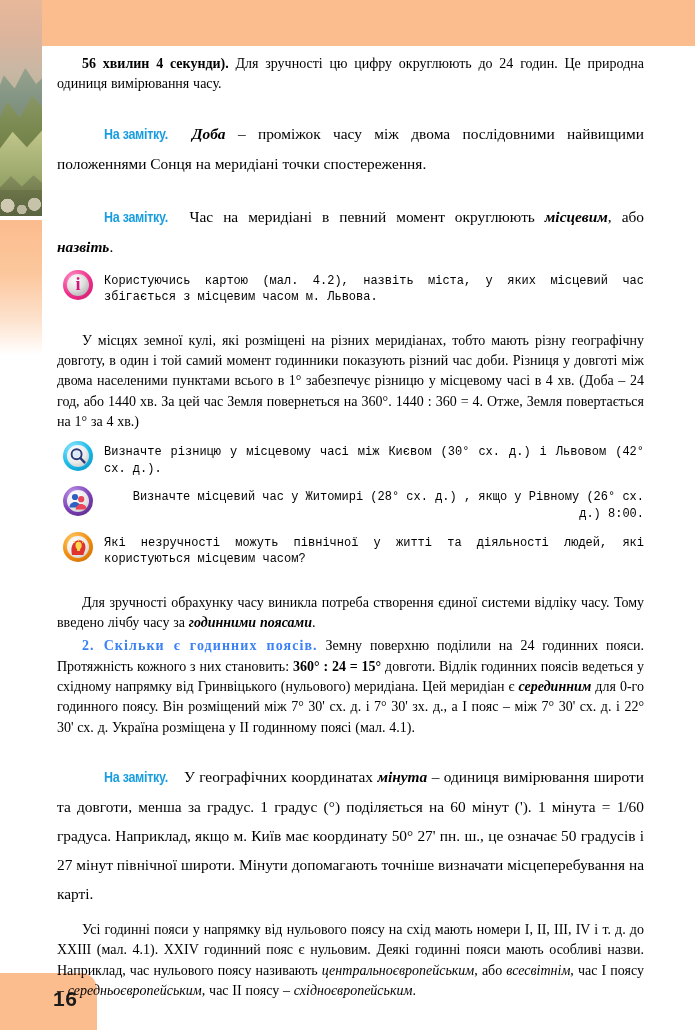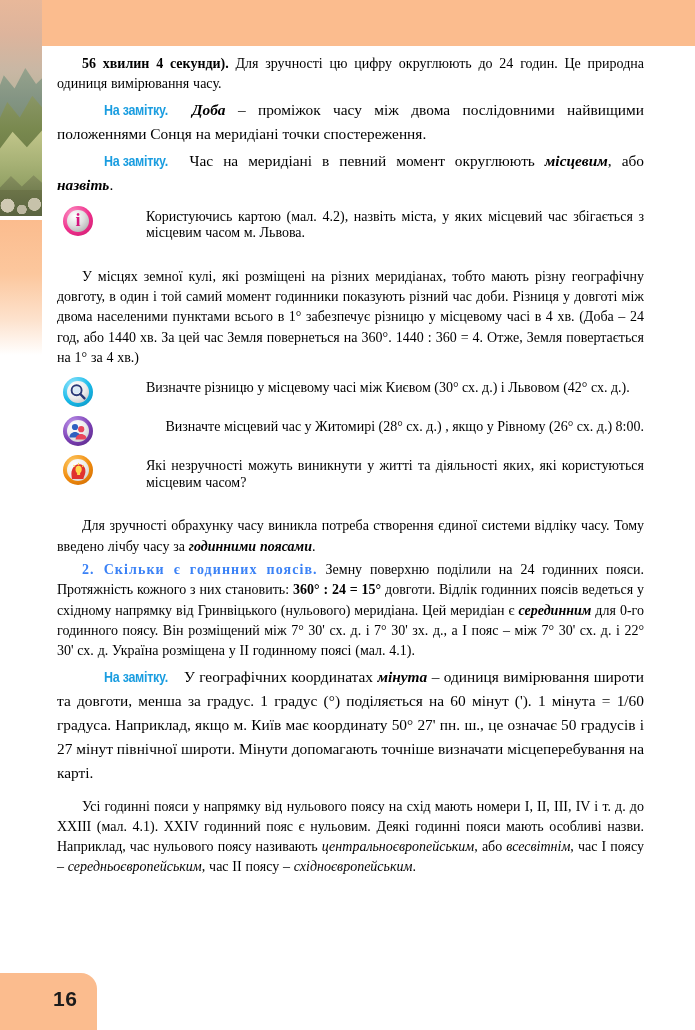--- a/index.html
+++ b/index.html
@@ -129,23 +129,23 @@
   }
   p.gap { margin-top: 12px; }
   p.gap-sm { margin-top: 25px; }
 
   b.bold { font-weight: 700; }
   i.it { font-style: italic; font-weight: 700; }
   i.itl { font-style: italic; }
 
   
   p.note {
-    margin: 3px 0 3px 0;
+    margin: 24px 0 3px 0;
     font-size: 15.4px;
-    line-height: 24px;
+    line-height: 29px;
     text-align: justify;
     text-indent: 25px;
   }
   .note-tag {
     font-family: "Liberation Sans Narrow", "Liberation Sans", "DejaVu Sans", sans-serif;
     font-weight: 700;
     font-size: 14.2px;
     color: #1a9de0;
     letter-spacing: -0.3px;
     transform: scaleX(.88);
@@ -161,27 +161,26 @@
   }
 
   
   .qrow {
     display: flex;
     align-items: flex-start;
     gap: 11px;
     margin: 9px 0 6px 6px;
   }
   .qrow .qtext {
-    font-family: Liberation Serif, serif;
-    font-size: 14px;
+    font-family: Liberation Mono, monospace;
+    font-size: 12px;
     line-height: 16.6px;
     text-align: justify;
     padding-top: 3px;
     width: 545px;
-    margin-left: 42px;
   }
   .qrow.wide .qtext { text-align: right; }
 
   .icon {
     position: relative;
     width: 30px;
     height: 30px;
     border-radius: 50%;
     flex: 0 0 30px;
     box-sizing: border-box;
@@ -299,21 +298,21 @@
             <ellipse cx="10.6" cy="9.4" rx="3.1" ry="3.6" fill="#ffd84d"></ellipse>
             <rect x="9.1" y="12.6" width="3" height="2.4" fill="#ffd84d"></rect>
             <g stroke="#ffd84d" stroke-width="1.1" stroke-linecap="round">
               <line x1="10.6" y1="3.4" x2="10.6" y2="4.6"></line>
               <line x1="5.8" y1="5.4" x2="6.7" y2="6.3"></line>
               <line x1="15.4" y1="5.4" x2="14.5" y2="6.3"></line>
             </g>
           </svg>
         </div>
       </div>
-      <div class="qtext">Які незручності можуть виникнути у житті та діяльності яких, які користуються місцевим часом?</div>
+      <div class="qtext">Які незручності можуть північної у житті та діяльності людей, які користуються місцевим часом?</div>
     </div>
 
     <p class="body gap-sm"><span>Для зручності обрахунку часу виникла потреба створення єдиної системи відліку часу. Тому введено лічбу часу за </span><i class="it">годинними поясами</i><span>.</span></p>
 
     <p class="body"><span class="section-head">2. Скільки є годинних поясів.</span><span> Земну поверхню поділили на 24 годинних пояси. Протяжність кожного з них становить: </span><b class="bold">360° : 24 = 15°</b><span> довготи. Відлік годинних поясів ведеться у східному напрямку від Гринвіцького (нульового) меридіана. Цей меридіан є </span><i class="it">серединним</i><span> для 0-го годинного поясу. Він розміщений між 7° 30' сх. д. і 7° 30' зх. д., а I пояс – між 7° 30' сх. д. і 22° 30' сх. д. Україна розміщена у II годинному поясі (мал. 4.1).</span></p>
 
     <p class="note"><span class="note-tag">На замітку.</span><span> У географічних координатах </span><i class="it">мінута</i><span> – одиниця вимірювання широти та довготи, менша за градус. 1 градус (°) поділяється на 60 мінут ('). 1 мінута = 1/60 градуса. Наприклад, якщо м. Київ має координату 50° 27' пн. ш., це означає 50 градусів і 27 мінут північної широти. Мінути допомагають точніше визначати місцеперебування на карті.</span></p>
 
     <p class="body gap"><span>Усі годинні пояси у напрямку від нульового поясу на схід мають номери I, II, III, IV і т. д. до XXIII (мал. 4.1). XXIV годинний пояс є нульовим. Деякі годинні пояси мають особливі назви. Наприклад, час нульового поясу називають </span><i class="itl">центральноєвропейським</i><span>, або </span><i class="itl">всесвітнім</i><span>, час I поясу – </span><i class="itl">середньоєвропейським</i><span>, час II поясу – </span><i class="itl">східноєвропейським</i><span>.</span></p>
 

